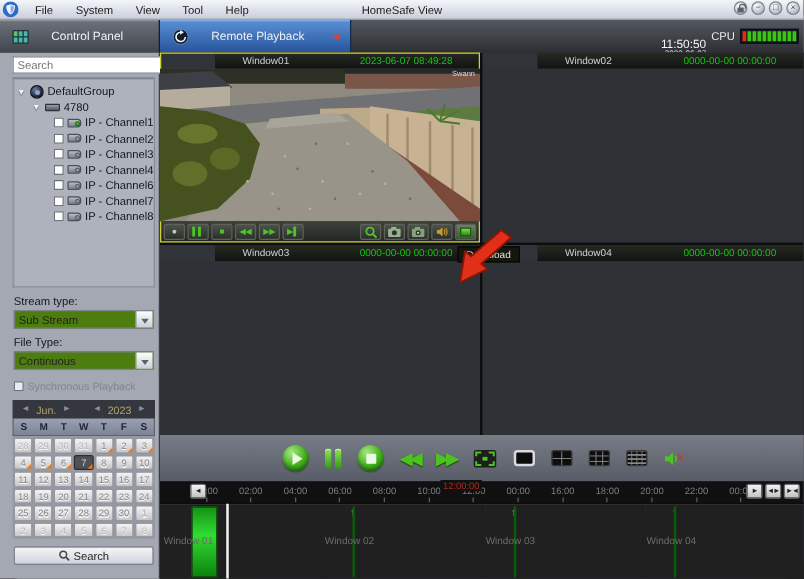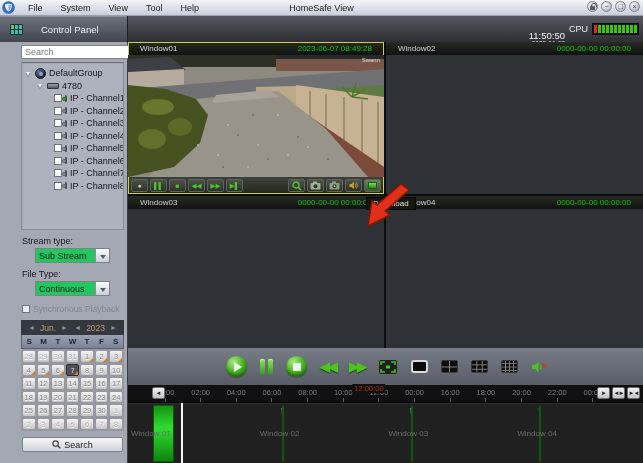--- a/index.html
+++ b/index.html
@@ -31,42 +31,42 @@
   .clock { text-align:right; line-height:1;margin-top:20px; }
   .clock-time { font-size:9.5px; color:#f2f4f8; }
   .clock-date { font-size:6.5px; color:#d5d9e0; margin-top:1px; }
   .cpu-label { font-size:9px; color:#e8eaee; }
   .cpu-meter { display:flex; gap:1px; background:#141920; border:1px solid #0b0f14; padding:1px; }
   .cpu-meter i { width:3px; height:8px; background:#3ec414; }
   .cpu-meter i.r { background:#e22d10; }
 
   
   .main { flex:1; display:flex; min-height:0; }
-  .sidebar { width:128px; flex:0 0 128px; background:#a4a8b3; border-right:1px solid #3c3e44; padding:3px 3px 0 21px; display:flex; flex-direction:column; }
+  .sidebar { width:128px; flex:0 0 128px; background:#a4a8b3; border-right:1px solid #3c3e44; padding:3px 3px 0 10px; display:flex; flex-direction:column; }
 
   .search-row { display:flex; gap:0; margin-bottom:3px; }
   .search-input { flex:1; height:14px; font-size:9px; font-family:"Liberation Sans",sans-serif; border:1px solid #7d818c; border-right:none; padding:0 3px; color:#333; background:#fff; }
   .search-btn { width:16px; height:14px; background:linear-gradient(#fbfbfd,#d6dae2); border:1px solid #7d818c; display:flex; align-items:center; justify-content:center; }
 
   .tree { height:168px; background:#aeb2bc; border:1px solid #888c96; border-top-color:#6e727c; box-shadow:inset 1px 1px 0 rgba(0,0,0,.08); padding:4px 0 0 2px; overflow:hidden; font-size:9px; color:#15151d; }
   .tree-row { display:flex; align-items:center; height:12.5px; white-space:nowrap; }
   .tree-row.group { padding-left:2px; }
   .tree-row.device { padding-left:14px; }
   .tree-row.channel { padding-left:30px; }
   .expander { font-size:8px; color:#f0f2f6; text-shadow:0 1px 1px #555; width:9px; }
   .grp-icon { width:11px; height:11px; border-radius:50%; background:radial-gradient(circle at 35% 30%,#6a7aa0,#1c2338 70%); border:1px solid #11131c; margin-right:3px; position:relative; }
   .grp-icon::after { content:""; position:absolute; left:3px; top:3px; width:4px; height:4px; border-radius:50%; background:#8fa0c8; }
   .dev-icon { width:12px; height:6px; background:linear-gradient(#9aa0aa,#55585f); border:1px solid #2e3036; border-radius:1px; margin-right:3px; }
   .cb { width:8px; height:8px; background:#fff; border:1px solid #6e727c; margin-right:3px; flex:0 0 8px; }
   .cam { width:11px; height:7px; background:linear-gradient(#b9bdc5,#787c85); border:1px solid #4c4f56; border-radius:1px 3px 3px 1px; margin-right:3px; position:relative; }
   .cam i.led { position:absolute; right:0.5px; top:1px; width:4px; height:4px; border-radius:50%; background:#9a9ea6; border:0.5px solid #5c6068; }
   .cam.on i.led { background:#2ecc18; border-color:#157a08; }
 
   .fld-label { font-size:9px; color:#15151d; margin:6px 1px 2px 1px; }
-  .dropdown { position:relative; height:15px; background:#22c55e; border:1px solid #7d818c; margin:0 14px; }
+  .dropdown { position:relative; height:15px; background:#4d7c0f; border:1px solid #7d818c; margin:0 1px; }
   .dd-value { position:absolute; left:3px; top:2px; font-size:9px; color:#222; }
   .dd-btn { position:absolute; right:0; top:0; bottom:0; width:14px; background:linear-gradient(#fdfdfd,#c9ced8); border-left:1px solid #8a8f9a; }
   .dd-btn::after { content:""; position:absolute; left:4px; top:6px; border-left:3px solid transparent; border-right:3px solid transparent; border-top:4px solid #5c6068; }
 
   .sync-row { display:flex; align-items:center; margin:8px 1px 4px 1px; }
   .sync-row .cb { background:#e9ebef; }
   .sync-label { font-size:8.5px; color:#8387922; color:#82868f; }
 
   .calendar { margin:2px 0 0 0; }
   .cal-head { height:15px; background:#34383e; display:flex; align-items:center; font-size:8.5px; color:#b2a268; padding:0 4px; }
@@ -80,21 +80,21 @@
   .cal-day.muted { color:#b3b3bb; }
   .cal-day.selected { background:#505056; border-color:#2c2c31; color:#d6d6da; text-shadow:none; }
   .cal-day.marked::after { content:""; position:absolute; right:0; bottom:0; border-left:4px solid transparent; border-bottom:4px solid #e87818; }
   .side-search { margin:6px 1px 0 1px; height:15px; background:linear-gradient(#f6f6f8,#cfd3db); border:1px solid #7d818c; border-radius:2px; font-size:9px; color:#222; display:flex; align-items:center; justify-content:center; gap:3px; font-family:"Liberation Sans",sans-serif; }
 
   
   .content { flex:1; display:flex; flex-direction:column; background:#3c3e44; min-width:0; }
   .vgrid { position:relative; height:306px; flex:0 0 306px; display:grid; grid-template-columns:256px 257px; grid-template-rows:152px 152px; gap:2px; background:#0c0d0f; }
   .vcell { position:relative; background:#303338; display:flex; flex-direction:column; overflow:hidden; }
   .vcell.selected { outline:1px solid #cfd22e; outline-offset:-1px; z-index:2; }
-  .vhead { height:13px; flex:0 0 13px; background:linear-gradient(#272a22,#101210); display:flex; align-items:center; justify-content:space-between; padding:0 12px; }
+  .vhead { height:13px; flex:0 0 13px; background:linear-gradient(#272a22,#101210); display:flex; align-items:center; justify-content:space-between; padding:0 22px;margin-left:44px; }
   .vtitle { font-size:8px; color:#cfd2d6; }
   .vtime { font-size:8px; color:#10c610; }
   .vbody { flex:1; position:relative; background:#2e3135; }
   .vbody svg { position:absolute; inset:0; width:100%; height:100%; }
   .watermark { position:absolute; right:4px; top:2px; font-size:6px; color:#eef0f2; opacity:.85; }
   .vtools { height:17px; flex:0 0 17px; background:linear-gradient(#3d413c,#22261f); display:flex; align-items:center; padding:0 3px; gap:2px; }
   .vt-btn { width:17px; height:13px; background:linear-gradient(#4c524a,#2b302a); border:1px solid #5d635b; border-radius:2px; color:#4ec428; font-size:6.5px; line-height:11px; text-align:center; display:inline-flex; align-items:center; justify-content:center; padding:0; font-family:"Liberation Sans",sans-serif; }
   .vt-btn.rec { color:#c4c8c2; font-size:7px; }
   .vt-sp { flex:1; }
   .vt-btn.hl { background:linear-gradient(#6f7f66,#3c5a32); }
@@ -183,20 +183,31 @@
       <span class="cp-icon">
           <i></i>
           <i></i>
           <i></i>
           <i></i>
           <i></i>
           <i></i>
         </span>
       <span>Control Panel</span>
     </div>
+    <div class="tab tab-rp">
+      <span style="display:inline-flex;width:13px;height:13px;">
+        <svg viewBox="0 0 13 13">
+            <circle cx="6.5" cy="6.5" r="6" fill="#101c30" stroke="#6888b0" stroke-width="0.8"></circle>
+            <path d="M6.5 2.8 A3.7 3.7 0 1 0 10.2 6.5" stroke="#f2f4f8" fill="none" stroke-width="1.3"></path>
+            <path d="M6.1 0.9 l3 1.9 -3 1.9 z" fill="#f2f4f8"></path>
+          </svg>
+      </span>
+      <span>Remote Playback</span>
+      <span class="tab-close">◄</span>
+    </div>
     <div class="tab-right">
       <div class="clock">
         <div class="clock-time">11:50:50</div>
         <div class="clock-date">2023-06-07</div>
       </div>
       <span class="cpu-label">CPU</span>
       <span class="cpu-meter">
           <i class="r"></i>
           <i></i>
           <i></i>
@@ -258,27 +269,20 @@
                 <i class="led"></i>
               </span>
               <span class="ch-label">IP - Channel3</span>
             </div>
             <div class="tree-row channel">
               <span class="cb"></span>
               <span class="cam">
                 <i class="led"></i>
               </span>
               <span class="ch-label">IP - Channel4</span>
-            </div>
-            <div class="tree-row channel">
-              <span class="cb"></span>
-              <span class="cam">
-                <i class="led"></i>
-              </span>
-              <span class="ch-label">IP - Channel5</span>
             </div>
             <div class="tree-row channel">
               <span class="cb"></span>
               <span class="cam">
                 <i class="led"></i>
               </span>
               <span class="ch-label">IP - Channel6</span>
             </div>
             <div class="tree-row channel">
               <span class="cb"></span>

